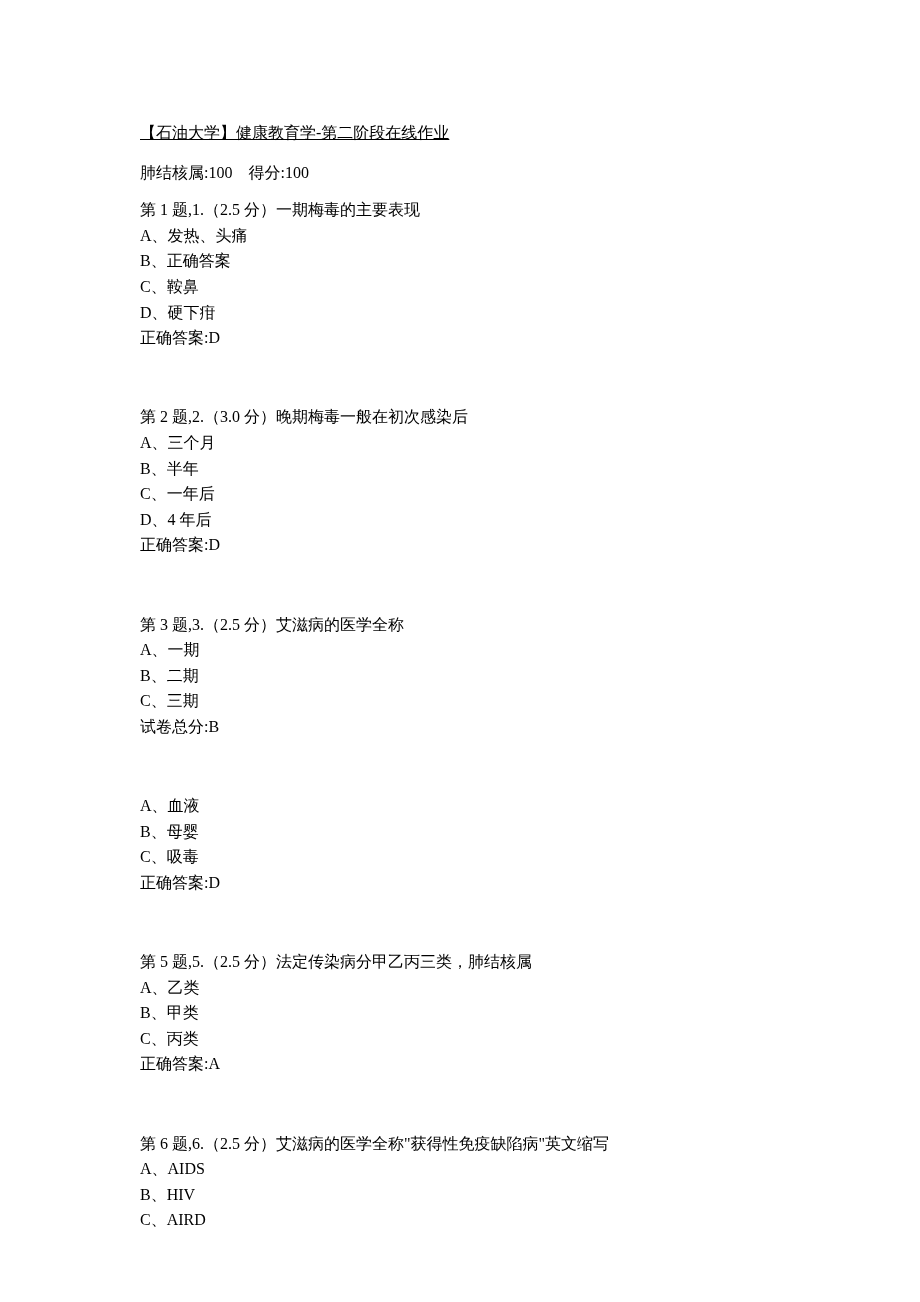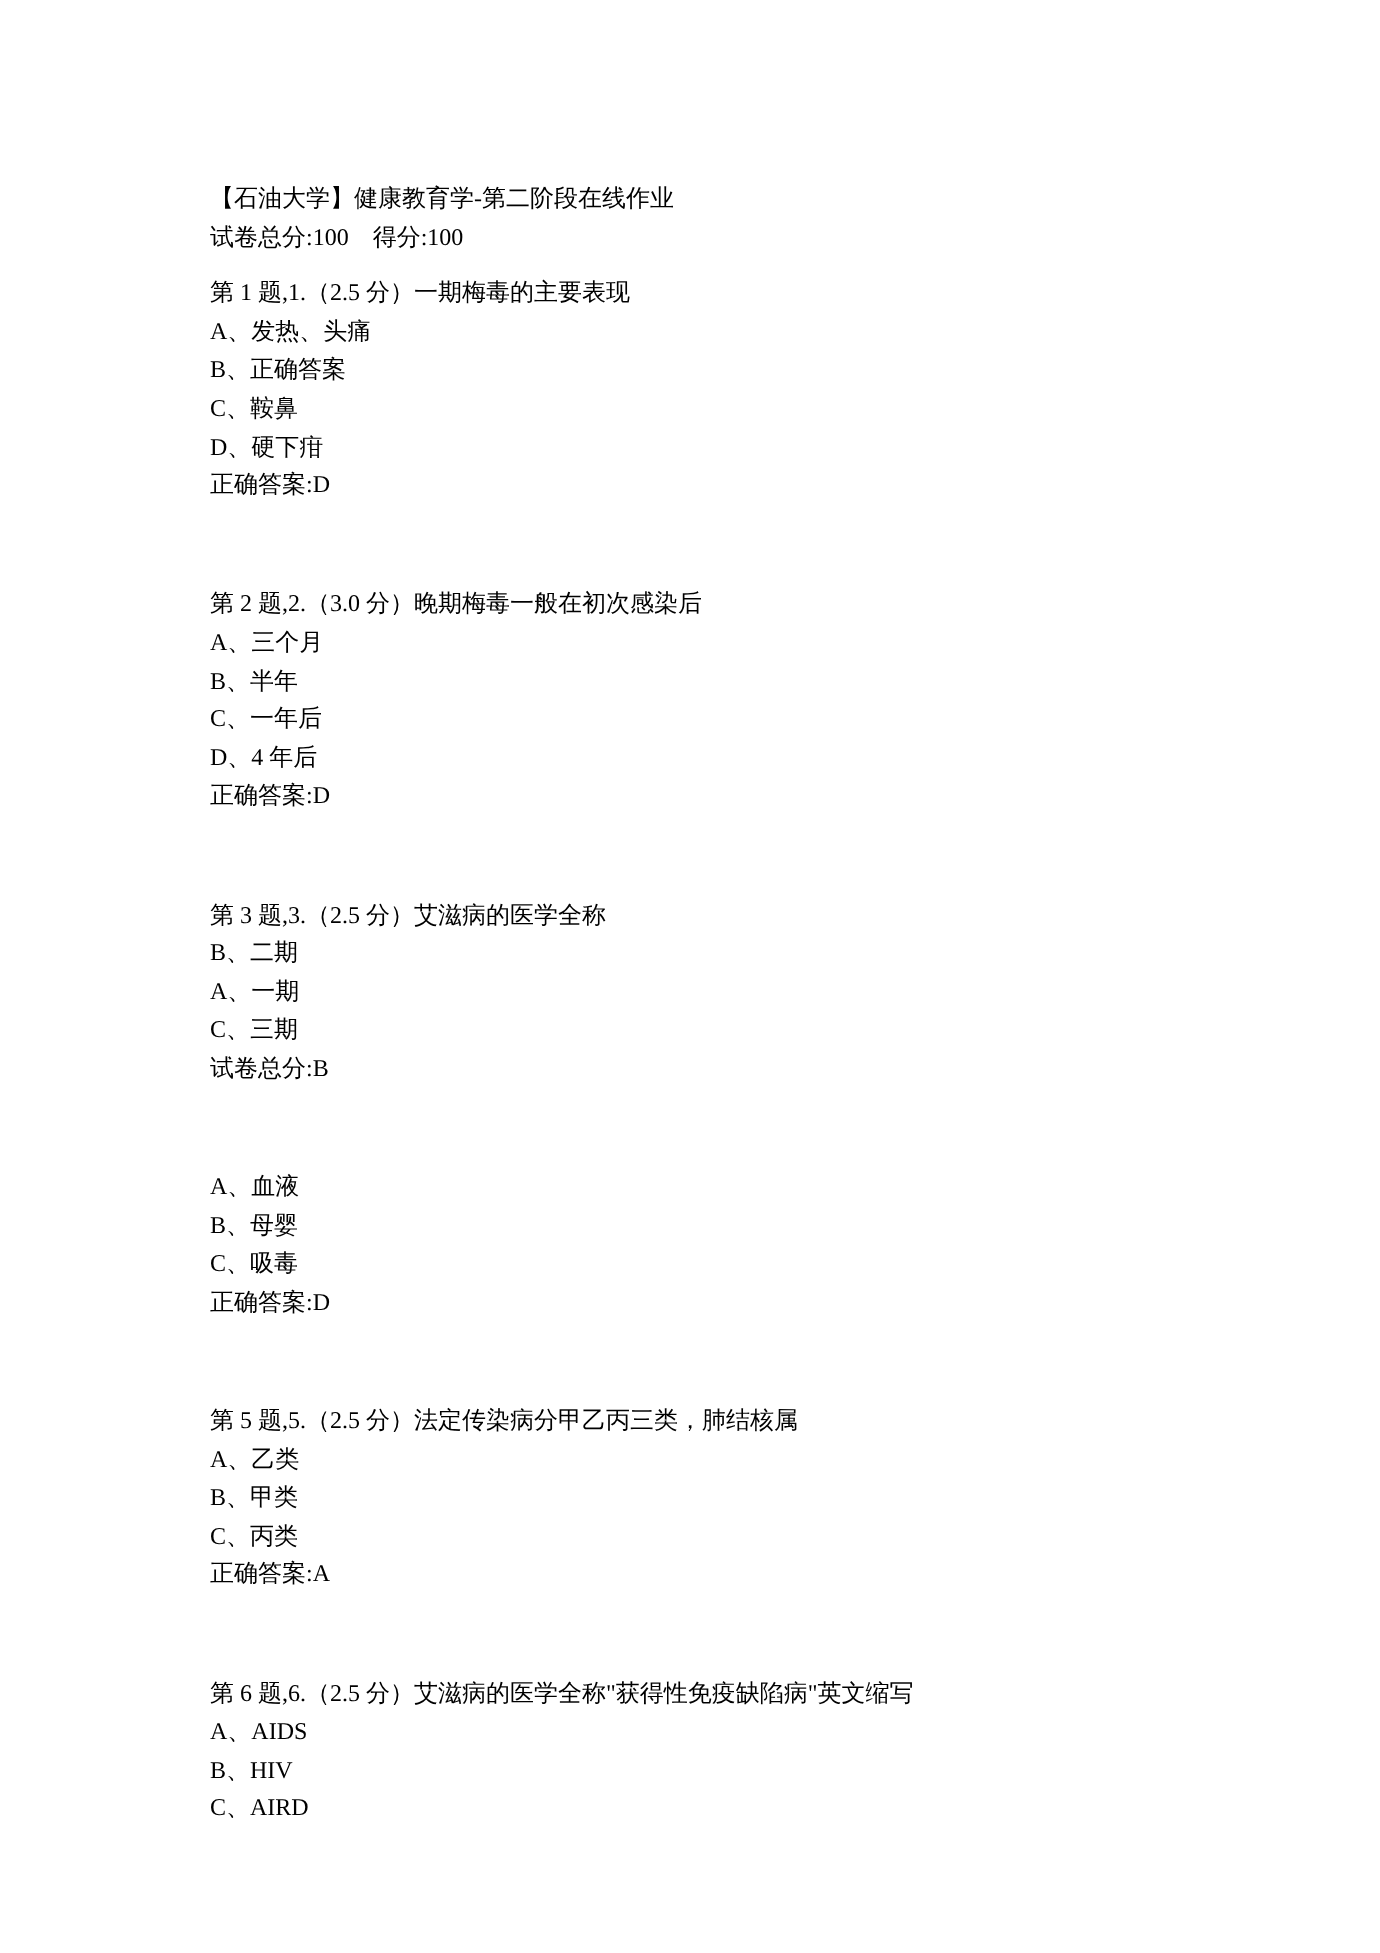--- a/index.html
+++ b/index.html
@@ -10,37 +10,38 @@
       padding: 120px 140px 60px 140px;
       background: #fff;
       color: #000;
       width: 920px;
       box-sizing: border-box;
     }
     .line {
       white-space: pre;
     }
     .header-line {
-      margin-bottom: 0;
+      margin-bottom: 14px;
+      text-decoration: underline;
     }
     .score-line {
       margin-bottom: 0;
     }
     .question-block {
       margin-top: 12px;
     }
     .gap {
       height: 2.6em;
     }
   </style>
 </head>
 <body>
 
 <div class="line header-line">【石油大学】健康教育学-第二阶段在线作业</div>
-<div class="line score-line"><span>试卷总分:100</span>    <span>得分:100</span></div>
+<div class="line score-line"><span>肺结核属:100</span>    <span>得分:100</span></div>
 
 <div class="question-block">
   <div class="line"><span>第 1 题,1.（2.5 分）</span><span>一期梅毒的主要表现</span></div>
   <div class="line">A、发热、头痛</div>
   <div class="line">B、正确答案</div>
   <div class="line">C、鞍鼻</div>
   <div class="line">D、硬下疳</div>
   <div class="line">正确答案:D</div>
 </div>
 <div class="gap"></div>
@@ -50,22 +51,22 @@
   <div class="line">A、三个月</div>
   <div class="line">B、半年</div>
   <div class="line">C、一年后</div>
   <div class="line">D、4 年后</div>
   <div class="line">正确答案:D</div>
 </div>
 <div class="gap"></div>
 
 <div class="question-block">
   <div class="line"><span>第 3 题,3.（2.5 分）</span><span>艾滋病的医学全称</span></div>
+  <div class="line">A、一期</div>
   <div class="line">B、二期</div>
-  <div class="line">A、一期</div>
   <div class="line">C、三期</div>
   <div class="line">试卷总分:B</div>
 </div>
 <div class="gap"></div>
 
 <div class="question-block">
   <div class="line">A、血液</div>
   <div class="line">B、母婴</div>
   <div class="line">C、吸毒</div>
   <div class="line">正确答案:D</div>

